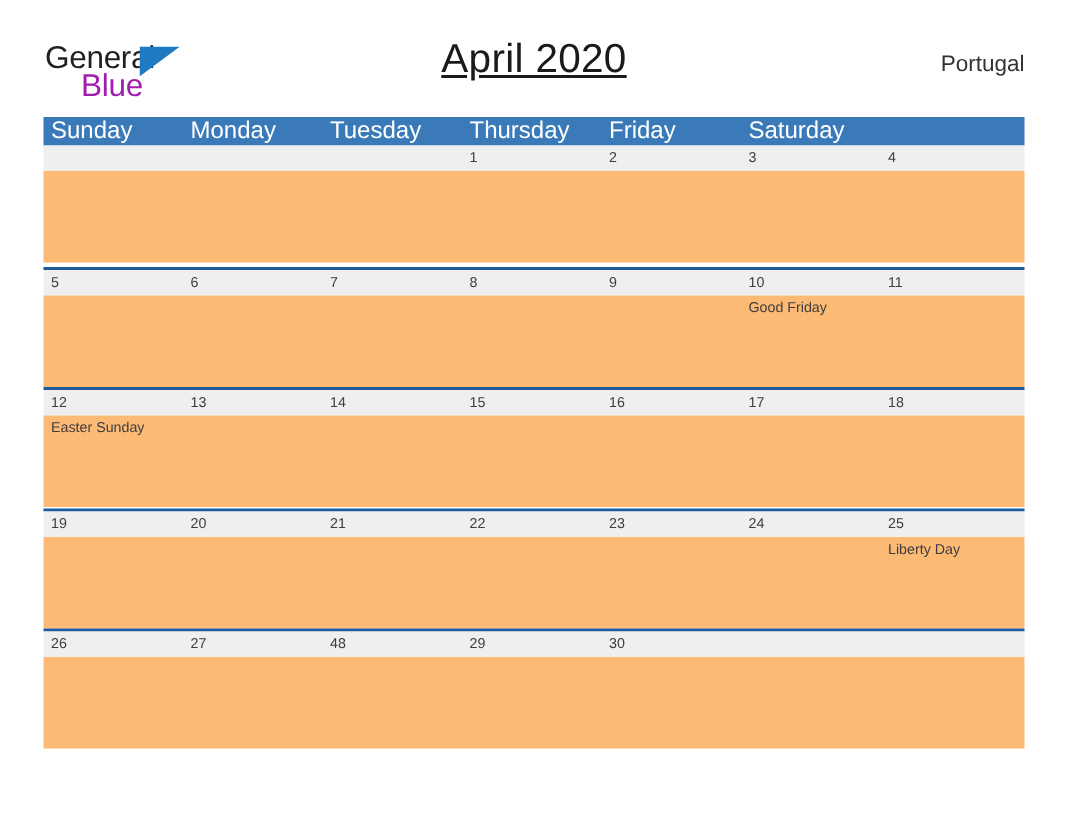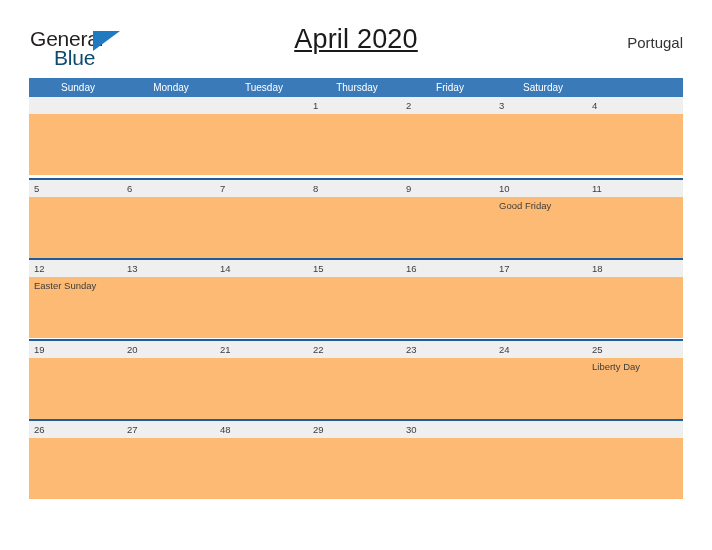--- a/index.html
+++ b/index.html
@@ -51,21 +51,21 @@
     color: #231f20;
     font-family: "Liberation Sans", sans-serif;
   }
   .logo-blue {
     position: absolute;
     left: 25px;
     top: 19px;
     font-size: 21px;
     font-weight: 400;
     letter-spacing: -0.2px;
-    color: #0c4a6e;
+    color: #a21caf;
     font-family: "Liberation Sans", sans-serif;
   }
   .logo-triangle {
     position: absolute;
     left: 64px;
     top: 3px;
     width: 27px;
     height: 20px;
   }
 
@@ -105,26 +105,25 @@
     display: flex;
     width: 654px;
     height: 19px;
     background: #3a7ab8;
   }
   .weekday-cell {
     width: 93px;
     height: 19px;
     line-height: 19px;
     padding-left: 5px;
-    font-size: 10px;
+    font-size: 16px;
     color: #ffffff;
     font-family: "Liberation Sans", sans-serif;
     white-space: nowrap;
     overflow: hidden;
-    text-align: center;
   }
 
   .week-row {
     width: 654px;
     height: 80.5px;
     border-top: 2px solid #1f5c9e;
     position: relative;
   }
   .week-row:first-of-type {
     border-top: none;

